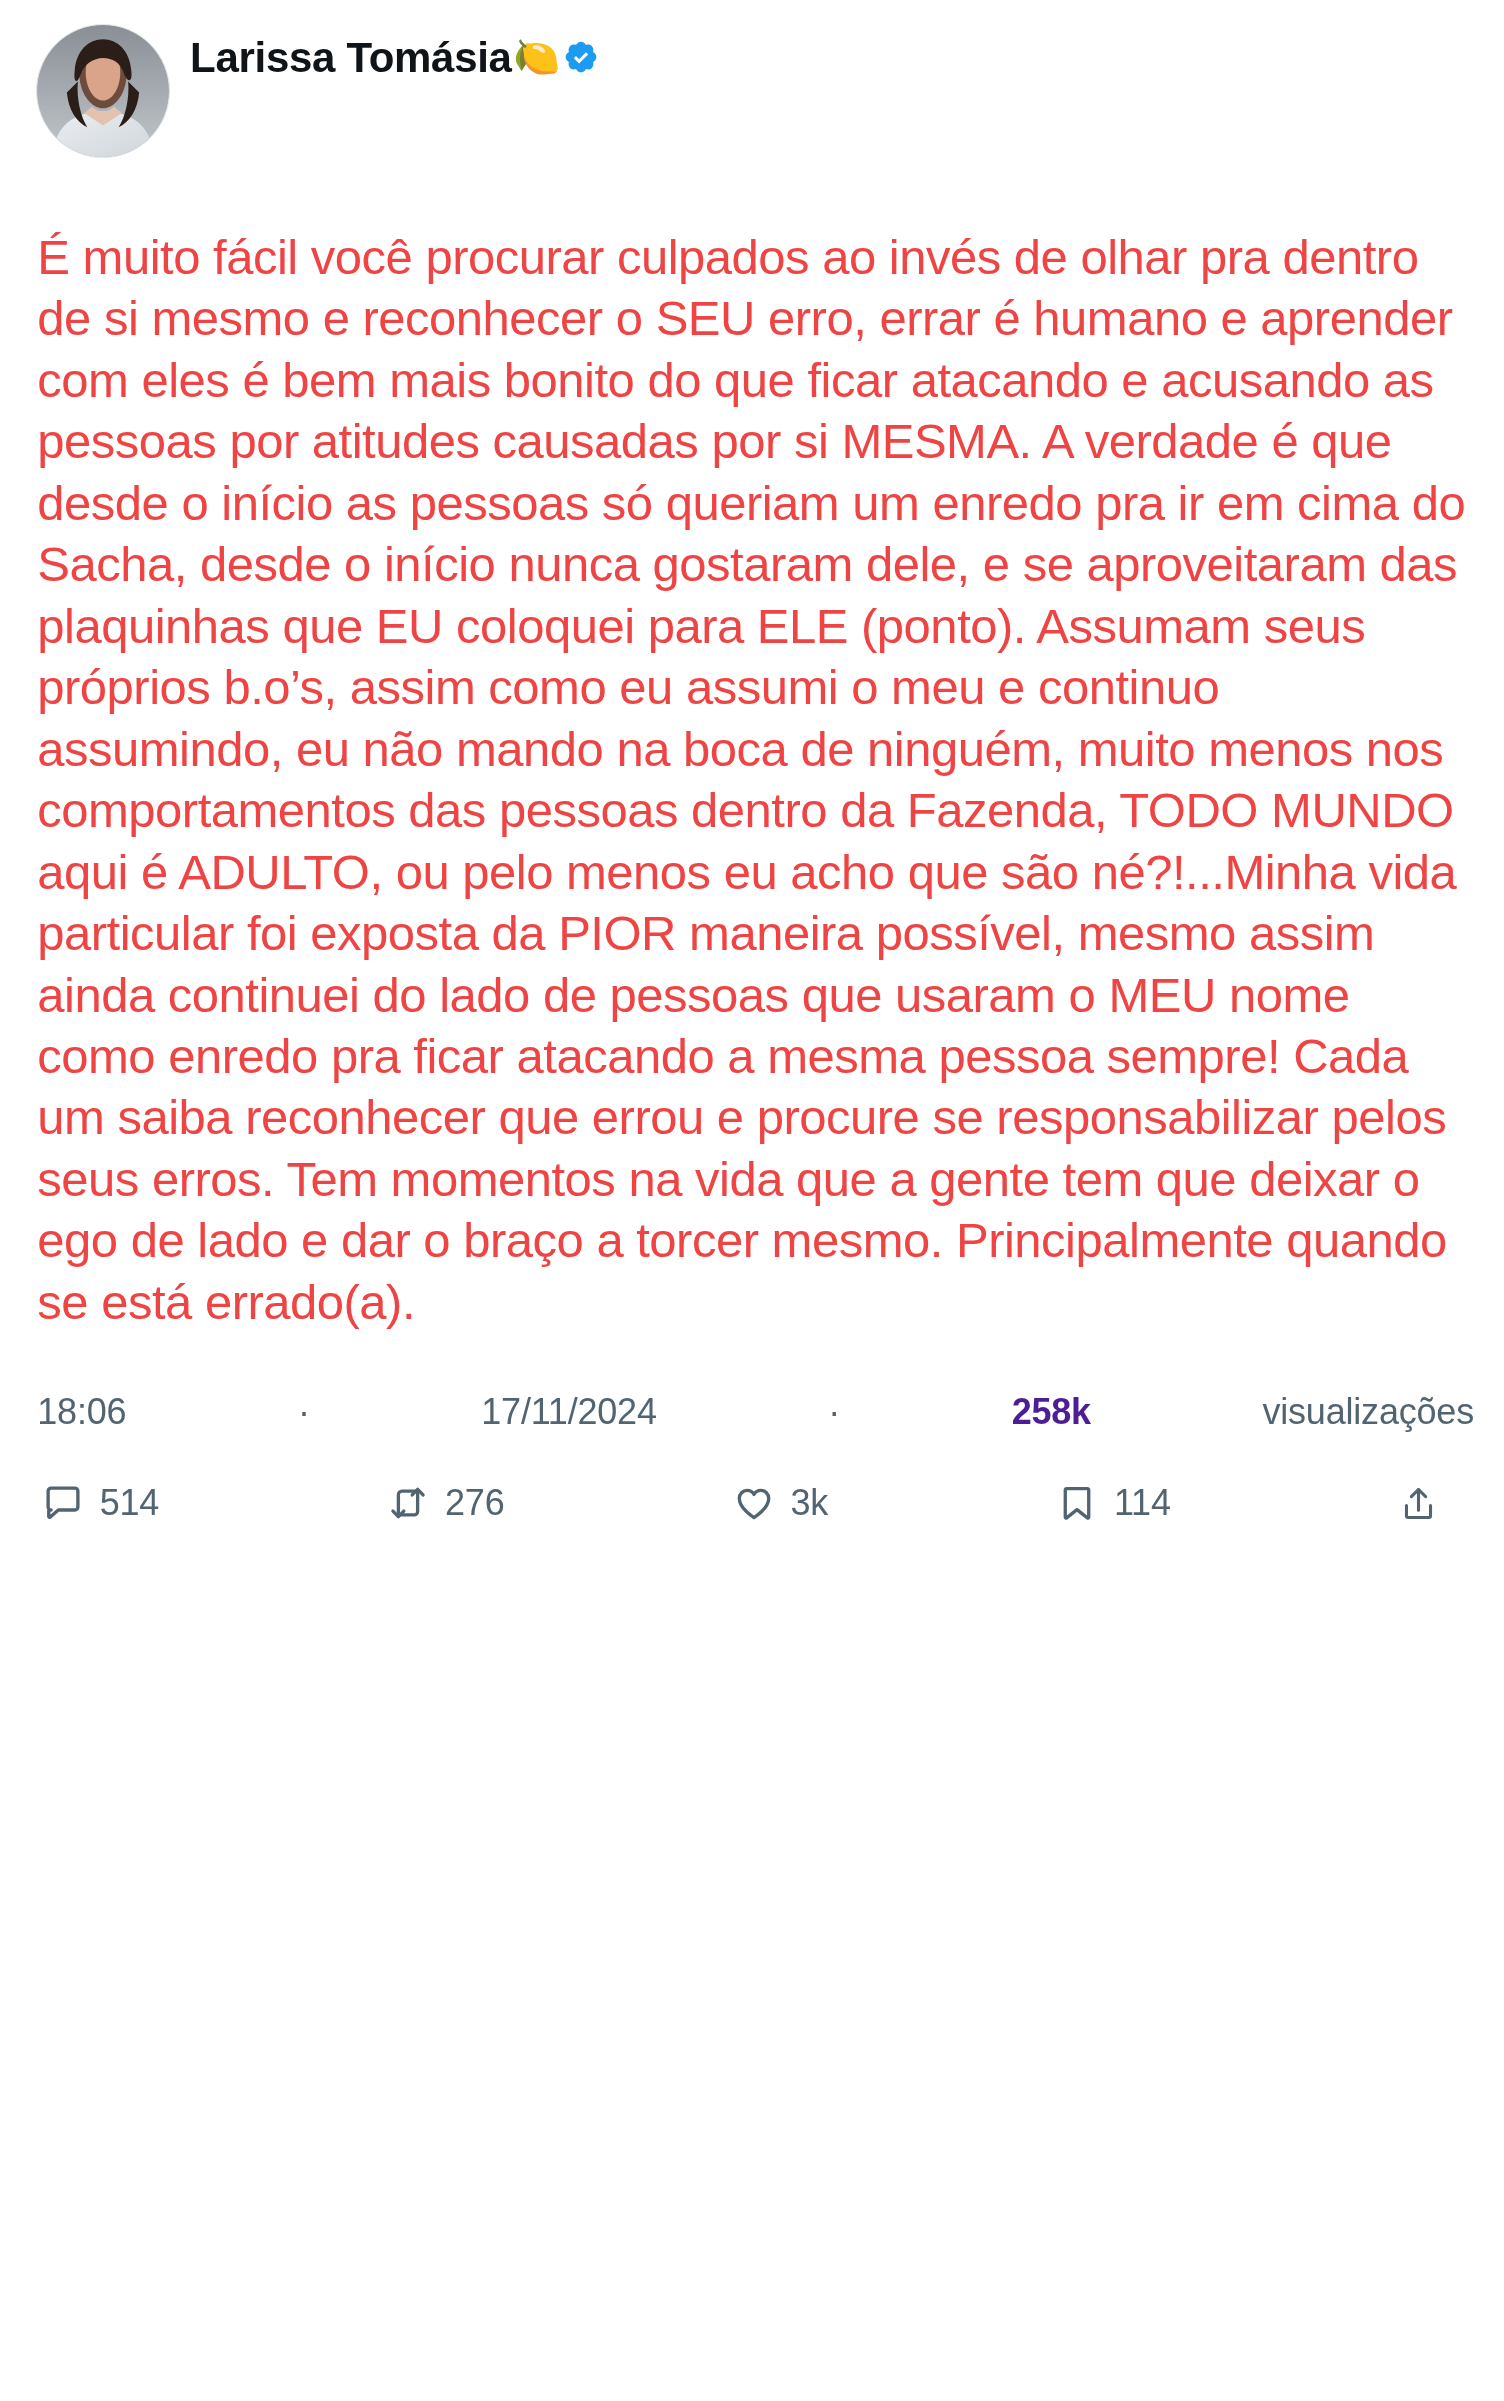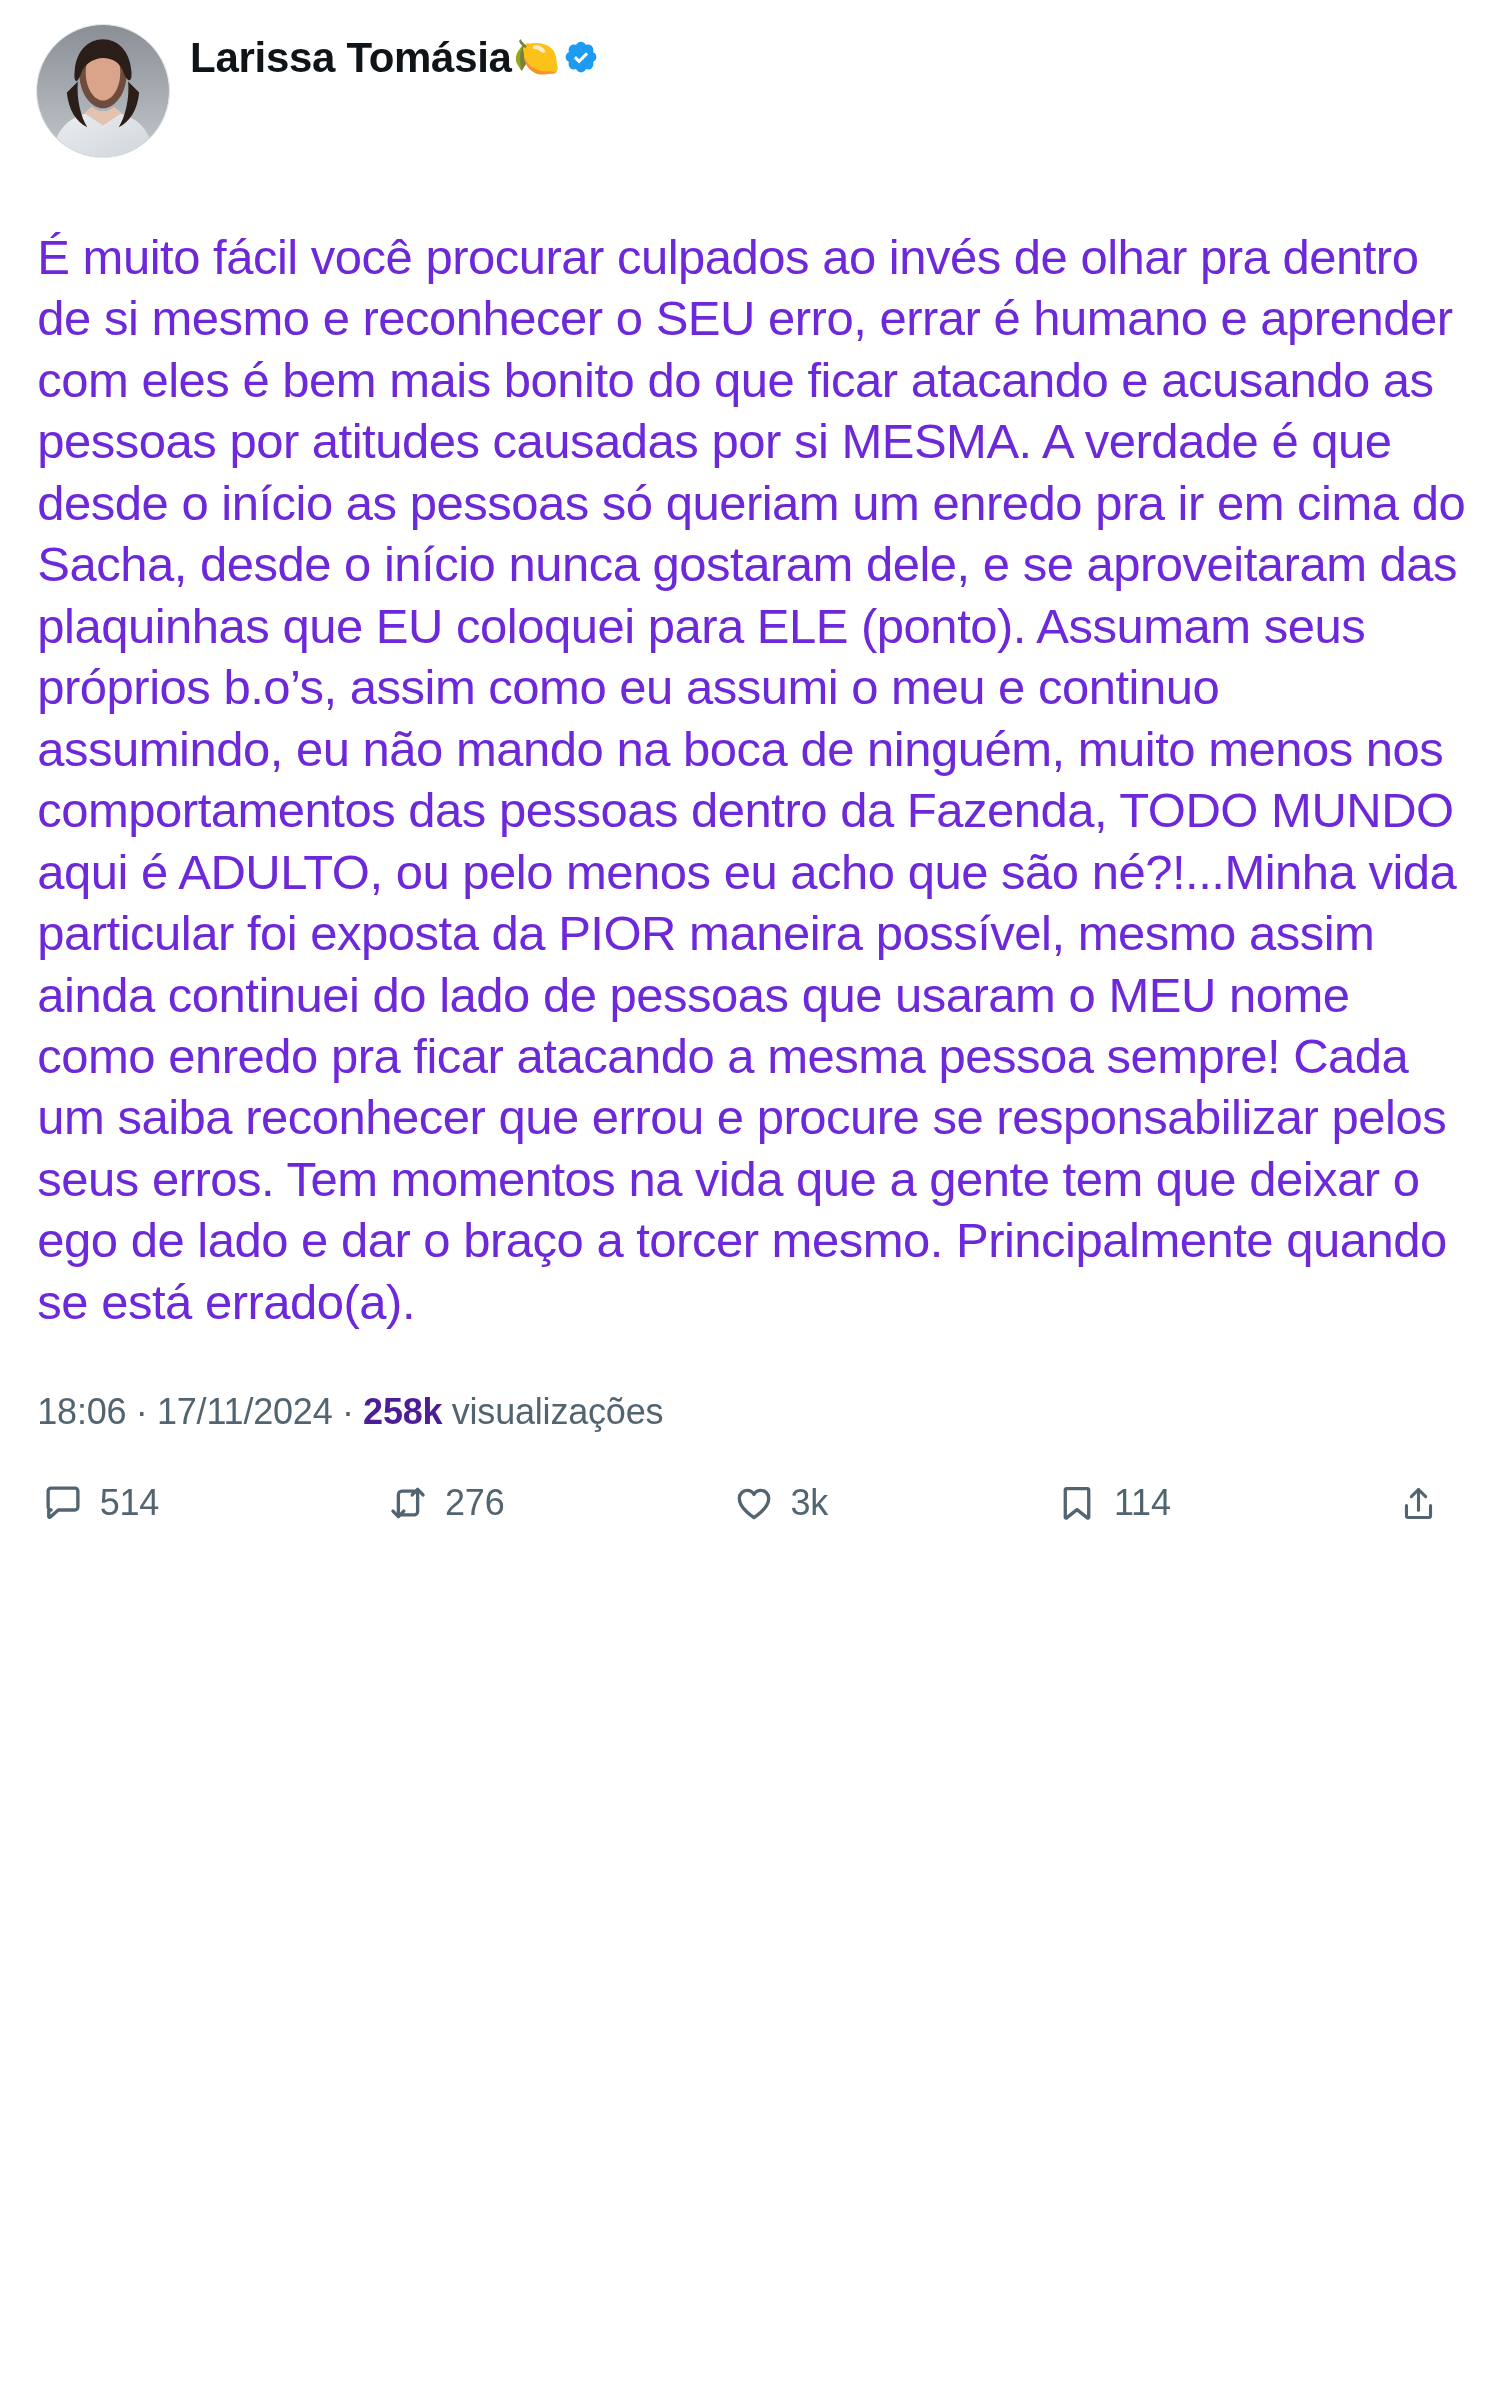--- a/index.html
+++ b/index.html
@@ -83,39 +83,40 @@
     line-height: 1.2;
     color: #536471;
     margin-top: 9.4px;
     letter-spacing: -0.2px;
   }
 
   
   .tweet-text {
     font-size: 49px;
     line-height: 1.255;
-    color: #6d28d9;
+    color: #ef4444;
     letter-spacing: -0.5px;
     white-space: pre-wrap;
     word-wrap: break-word;
     margin: 38px 0 0 0;
     padding: 0 7.8px 0 6.3px;
     font-weight: normal;
   }
 
   
   .meta {
     margin: 58px 0 0 6.3px;
     font-size: 36px;
     color: #536471;
     letter-spacing: -0.2px;
     display: flex;
     align-items: baseline;
     gap: 0;
     white-space: nowrap;
+    justify-content: space-between;
   }
   .meta .sep { padding: 0 9.4px; }
   .meta .views-count {
     color: #4c1d95;
     font-weight: bold;
   }
   .meta .views-label { padding-left: 9.4px; }
 
   
   .actions {

